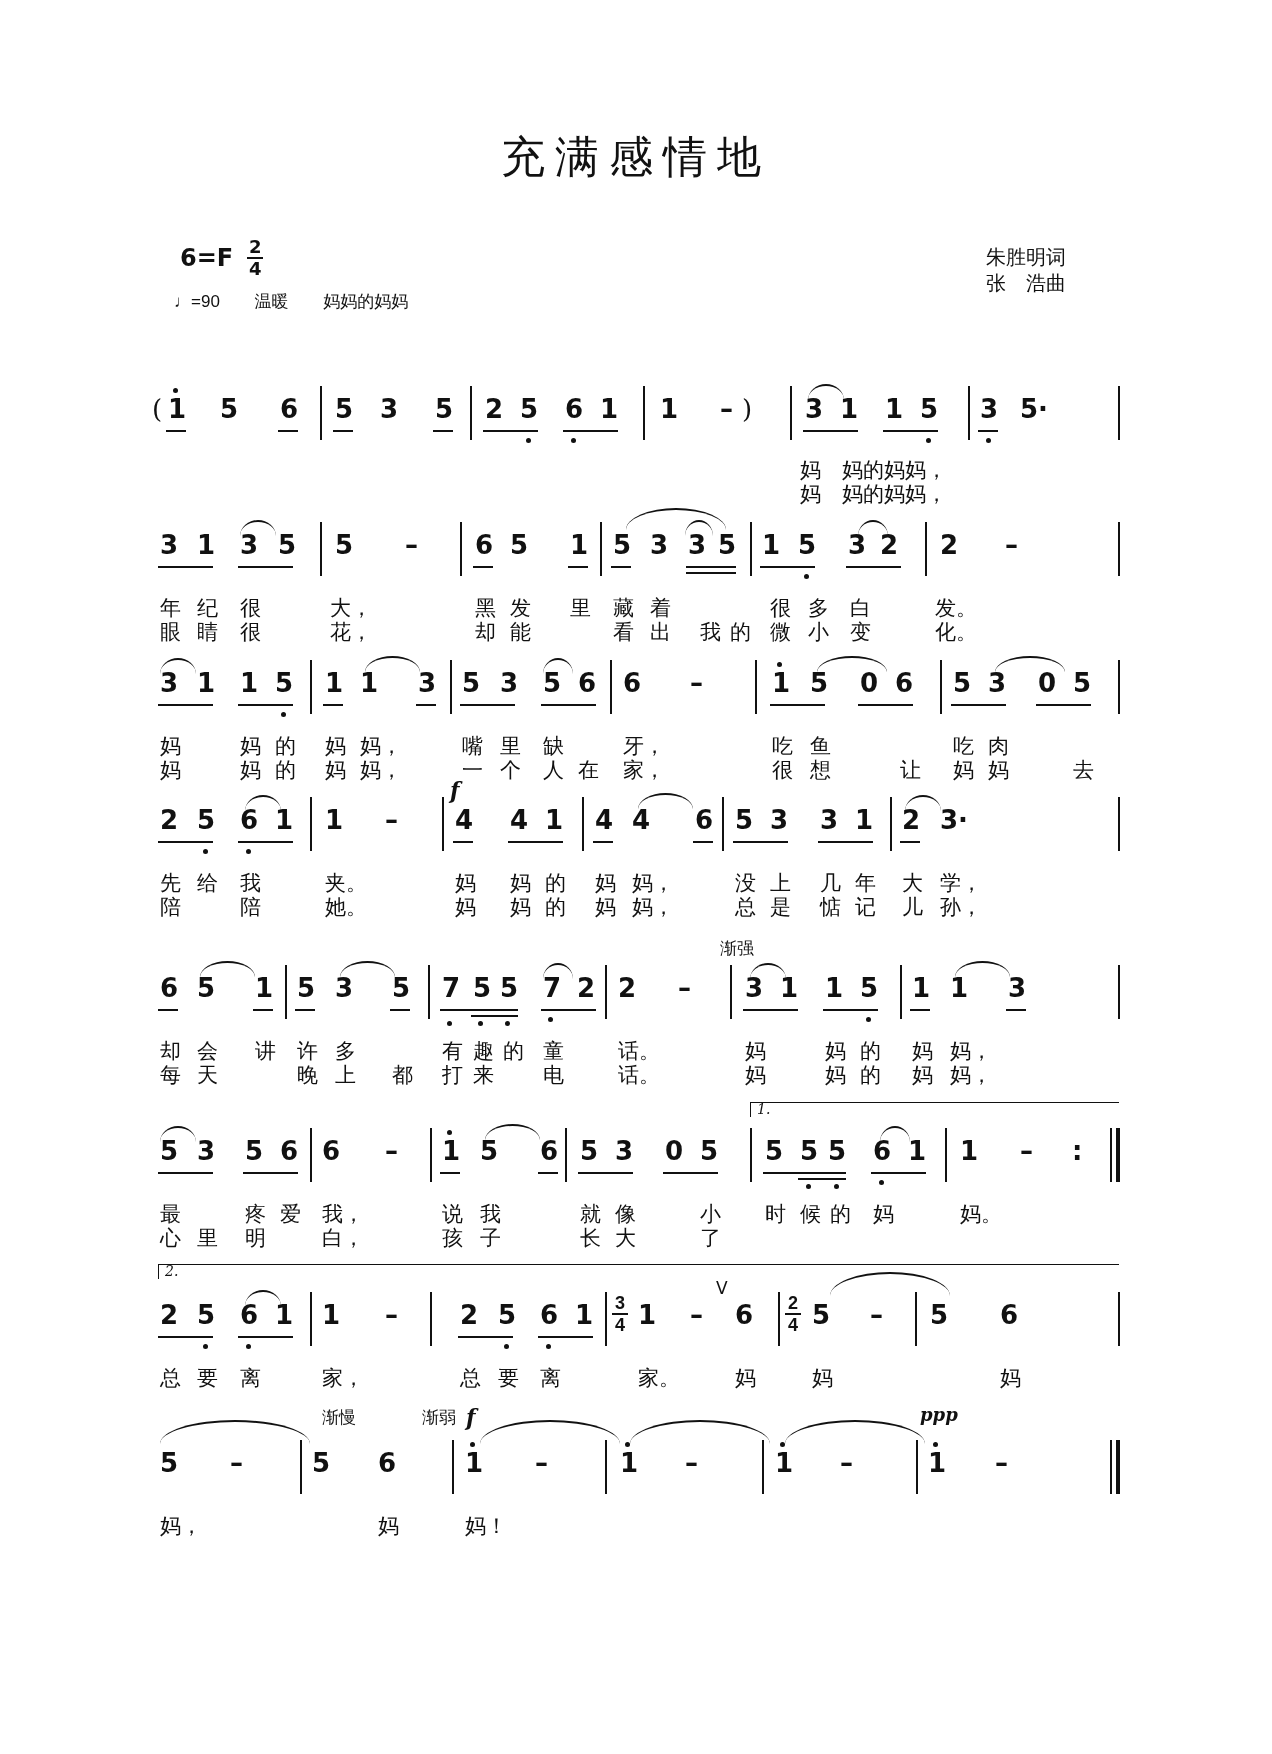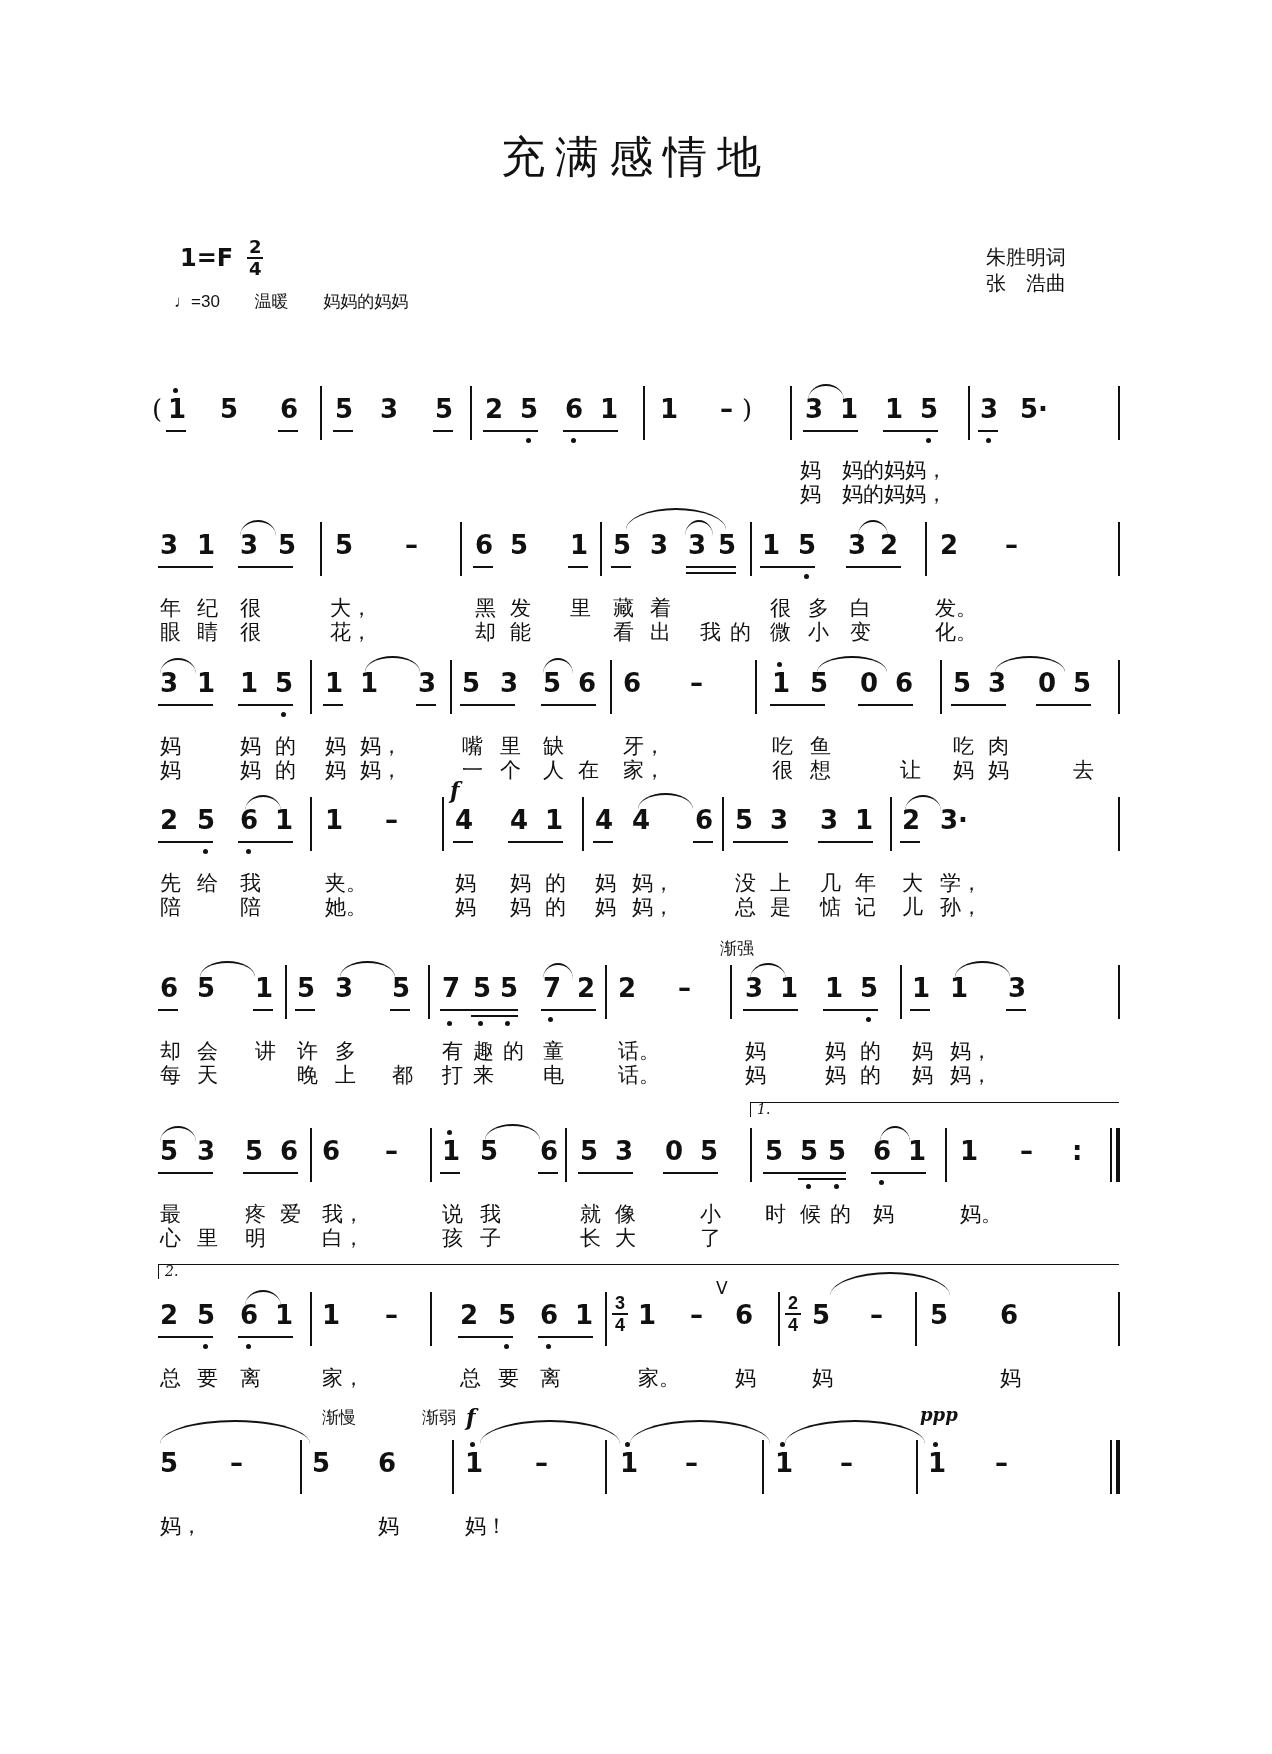--- a/index.html
+++ b/index.html
@@ -25,29 +25,29 @@
   .dyn { position:absolute; font-style:italic; font-weight:bold; font-family:"DejaVu Serif", serif; font-size:22px; }
   .volta { position:absolute; border-top:1.5px solid #111; border-left:1.5px solid #111; height:14px; }
   .volta span { font-size:14px; font-style:italic; font-family:"DejaVu Serif", serif; position:absolute; left:6px; top:-2px; }
 </style>
 </head>
 <body>
 
 <div class="title">充满感情地</div>
 
 <div class="key">
-  <span>1=F</span>
+  <span>6=F</span>
   <span class="ts">
     <span>2</span>
     <span class="ts-line"></span>
     <span>4</span>
   </span>
 </div>
 <div class="tempo">
-  <span>♩=30</span>
+  <span>♩=90</span>
   <span>温暖</span>
   <span>妈妈的妈妈</span>
 </div>
 <div class="credits">
   <div>朱胜明词</div>
   <div>张　浩曲</div>
 </div>
 
 <div class="system" style="top:386px;">
   <span class="n" style="left:-8px;font-weight:normal;font-family:'DejaVu Serif',serif;">(</span>

